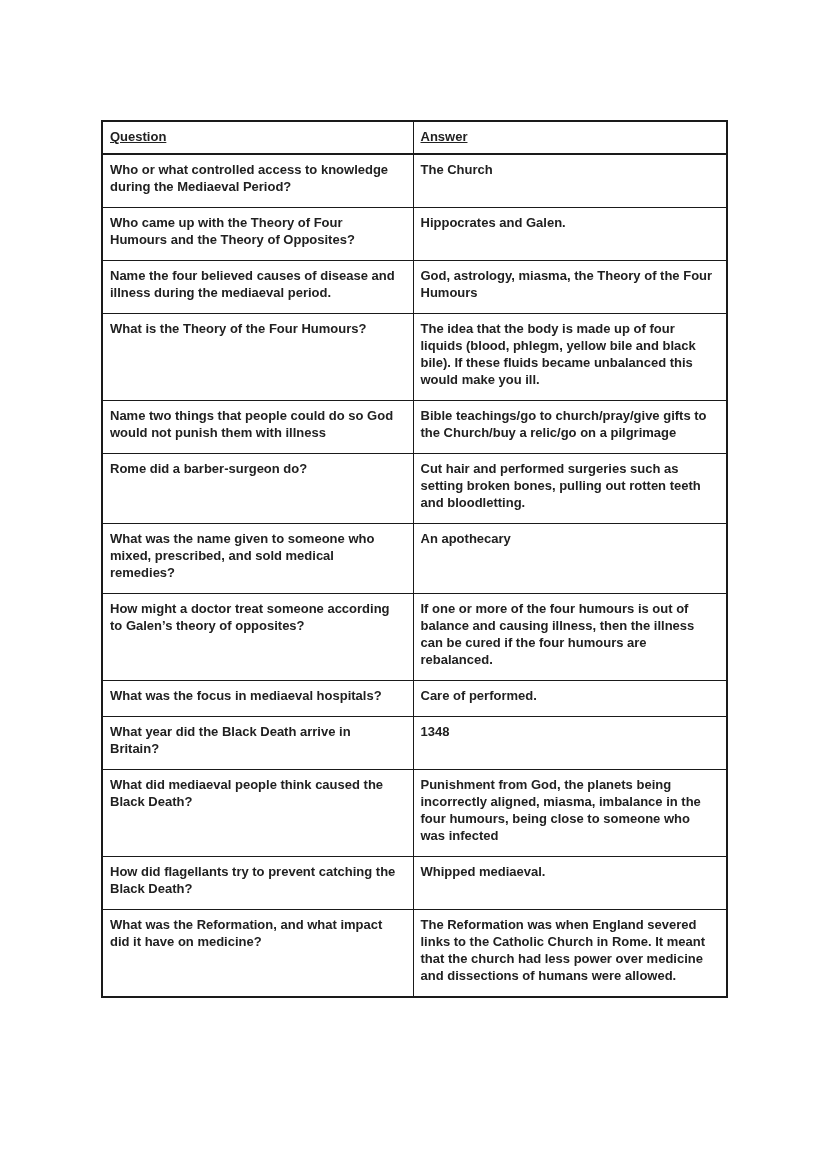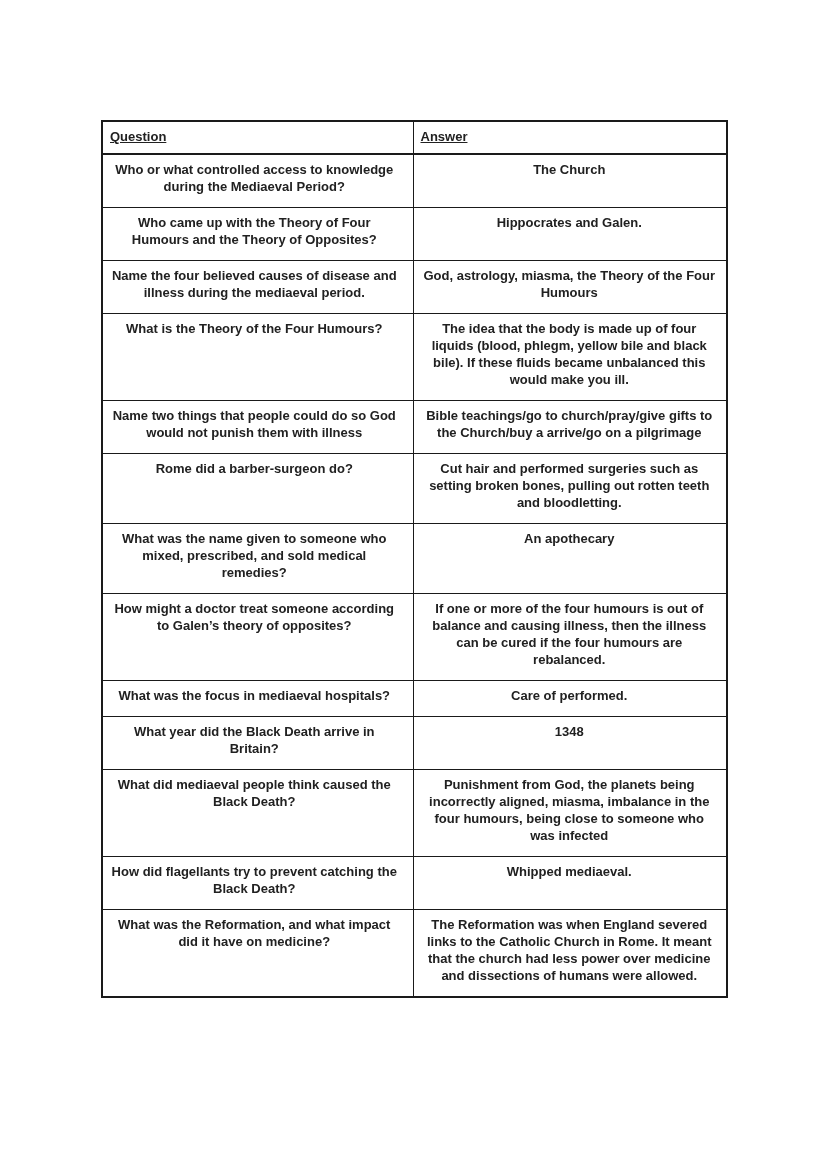--- a/index.html
+++ b/index.html
@@ -38,21 +38,21 @@
 
   table.qa th {
     text-align: left;
     vertical-align: top;
     padding: 6px 8px 8px 7px;
     font-weight: bold;
   }
   table.qa th .hdr { text-decoration: underline; }
 
   table.qa td {
-    text-align: center;
+    text-align: left;
     vertical-align: top;
     padding: 6px 8px 12px 7px;
   }
   table.qa td.q { font-weight: bold; padding-right: 14px; }
   table.qa td.a { font-weight: bold; }
 </style>
 </head>
 <body>
 
 <div class="page">
@@ -79,21 +79,21 @@
       <tr>
         <td class="q">Name the four believed causes of disease and illness during the mediaeval period.</td>
         <td class="a">God, astrology, miasma, the Theory of the Four Humours</td>
       </tr>
       <tr>
         <td class="q">What is the Theory of the Four Humours?</td>
         <td class="a">The idea that the body is made up of four liquids (blood, phlegm, yellow bile and black bile). If these fluids became unbalanced this would make you ill.</td>
       </tr>
       <tr>
         <td class="q">Name two things that people could do so God would not punish them with illness</td>
-        <td class="a">Bible teachings/go to church/pray/give gifts to the Church/buy a arrive/go on a pilgrimage</td>
+        <td class="a">Bible teachings/go to church/pray/give gifts to the Church/buy a relic/go on a pilgrimage</td>
       </tr>
       <tr>
         <td class="q">Rome did a barber-surgeon do?</td>
         <td class="a">Cut hair and performed surgeries such as setting broken bones, pulling out rotten teeth and bloodletting.</td>
       </tr>
       <tr>
         <td class="q">What was the name given to someone who mixed, prescribed, and sold medical remedies?</td>
         <td class="a">An apothecary</td>
       </tr>
       <tr>

